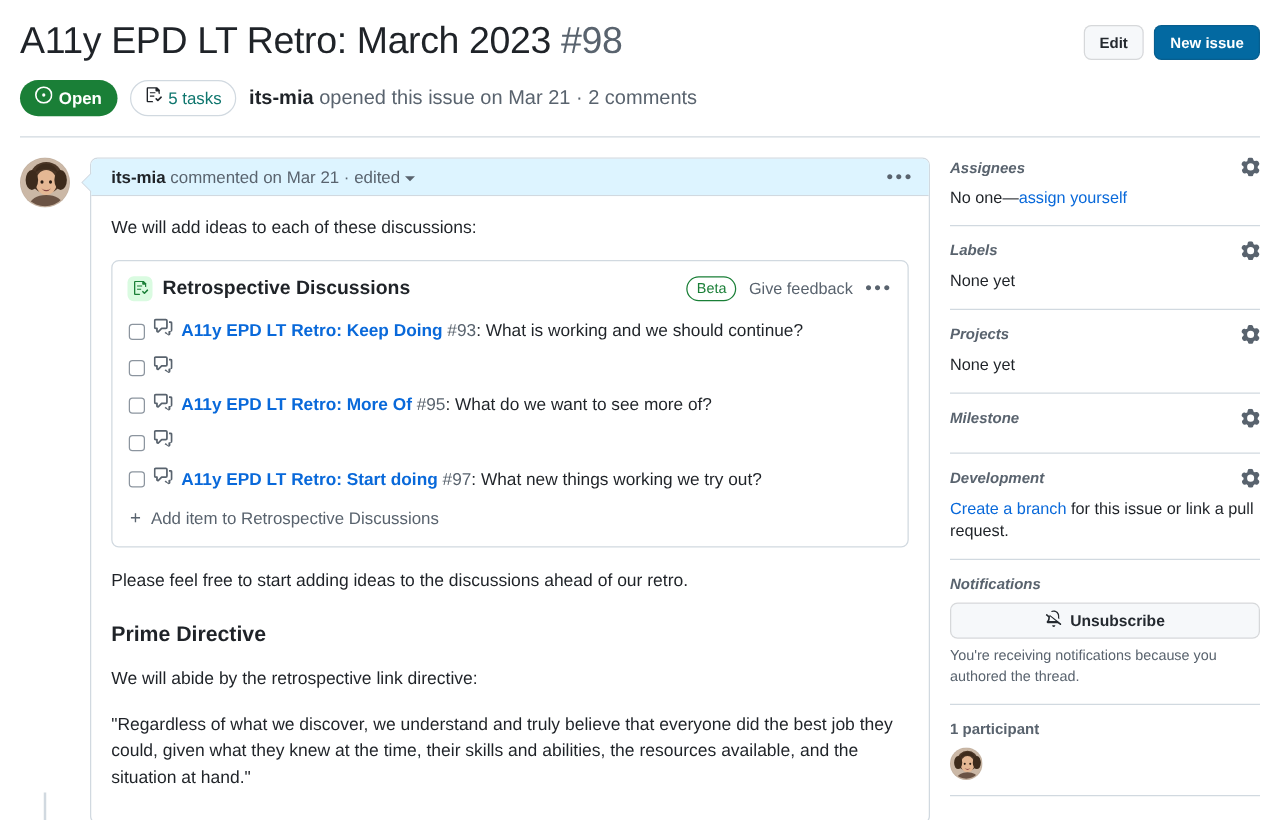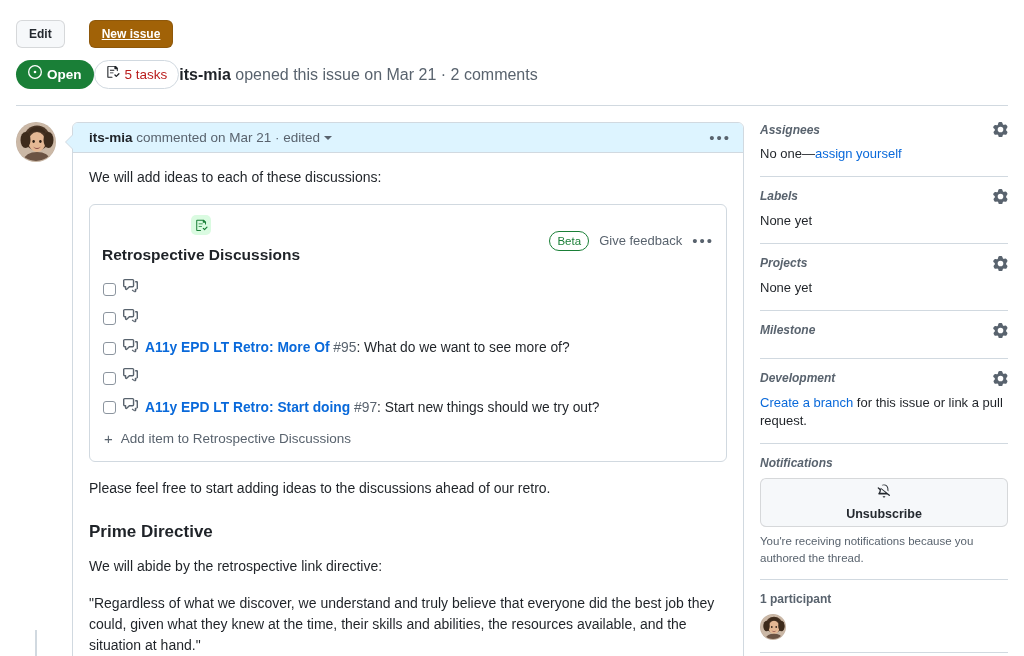--- a/index.html
+++ b/index.html
@@ -14,42 +14,41 @@
   .page { position: relative; width: 1024px; height: 656px; }
 
   
   .issue-header { padding: 14px 16px 0 16px; }
   .title-row { display: flex; align-items: flex-start; justify-content: space-between; }
   .issue-title {
     font-size: 30px; line-height: 1.27; font-weight: 400;
     letter-spacing: -0.3px; margin: 0; color: #1f2328;
   }
   .issue-number { color: #59636e; font-weight: 400; }
-  .header-actions { display: flex; gap: 24px; align-items: center; padding-top: 6px; }
+  .header-actions { display: flex; gap: 8px; align-items: center; padding-top: 6px; }
   .btn {
     font-size: 12px; font-weight: bold; line-height: 20px;
     padding: 3px 12px; border-radius: 6px; cursor: pointer;
     border: 1px solid rgba(31,35,40,0.15);
     background: #f6f8fa; color: #24292f; white-space: nowrap;
   }
   .btn-primary {
-    background: #a16207; border: 1px solid rgba(31,35,40,0.15);
+    background: #0369a1; border: 1px solid rgba(31,35,40,0.15);
     color: #ffffff;
-    text-decoration: underline;
-  }
-
-  .meta-row { display: flex; align-items: center; gap: 0; margin-top: 12px; padding-bottom: 16px; }
+  }
+
+  .meta-row { display: flex; align-items: center; gap: 10px; margin-top: 12px; padding-bottom: 16px; }
   .state-badge {
     display: inline-flex; align-items: center; gap: 5px;
     background: #1a7f37; color: #fff; border-radius: 2em;
     font-size: 13.5px; font-weight: bold; padding: 5px 12px; line-height: 18px;
   }
   .tasks-badge {
     display: inline-flex; align-items: center; gap: 5px;
-    border: 1px solid #d1d9e0; color: #b91c1c; border-radius: 2em;
+    border: 1px solid #d1d9e0; color: #0f766e; border-radius: 2em;
     font-size: 13.5px; padding: 4px 11px; line-height: 18px; background:#fff;
   }
   .meta-text { font-size: 16px; color: #59636e; }
   .meta-text b { color: #1f2328; font-weight: bold; }
   .header-rule { border: 0; border-top: 1px solid #d1d9e0; margin: 0 16px; }
 
   
   .content { display: flex; padding: 16px 16px 0 16px; gap: 0; }
   .main-col { width: 728px; position: relative; }
   .side-col { width: 264px; padding-left: 16px; }
@@ -94,21 +93,21 @@
   a.link { color: #0969da; text-decoration: none; }
   h3.prime { font-size: 17px; font-weight: bold; margin: 22px 0 14px 0; line-height: 1.25; }
   .quote-block { margin: 0 0 6px 0; }
 
   
   .tasklist {
     border: 1px solid #d1d9e0; border-radius: 6px; margin: 0 0 16px 0;
     background: #fff; overflow: hidden;
   }
   .tl-head { display: flex; align-items: center; justify-content: space-between; padding: 10px 12px 8px 12px; }
-  .tl-head-left { display: flex; align-items: center; gap: 8px; flex-direction: column; }
+  .tl-head-left { display: flex; align-items: center; gap: 8px; }
   .tl-icon-box {
     width: 20px; height: 20px; border-radius: 5px; background: #dafbe1;
     display: flex; align-items: center; justify-content: center; flex: 0 0 20px;
   }
   .tl-title { font-size: 15.5px; font-weight: bold; color: #1f2328; }
   .tl-head-right { display: flex; align-items: center; gap: 10px; }
   .beta {
     border: 1px solid #1a7f37; color: #1a7f37; border-radius: 2em;
     font-size: 11.5px; padding: 1px 7px; line-height: 16px; font-weight: 400;
   }
@@ -138,33 +137,36 @@
   .side-sec { padding: 0 0 12px 0; border-bottom: 1px solid #d1d9e0; margin-bottom: 12px; }
   .side-head { display: flex; align-items: center; justify-content: space-between; margin-bottom: 8px; font-style: italic; }
   .side-title { font-size: 12px; font-weight: bold; color: #59636e; }
   .side-val { font-size: 13px; color: #1f2328; line-height: 1.45; }
   .gear { cursor: pointer; line-height: 0; }
   .unsub-btn {
     width: 100%; display: flex; align-items: center; justify-content: center; gap: 6px;
     border: 1px solid rgba(31,35,40,0.15); border-radius: 6px; background: #f6f8fa;
     font-size: 12.5px; font-weight: bold; color: #24292f; padding: 5px 10px; cursor: pointer;
     margin-bottom: 6px;
-    flex-direction: column;
   }
   .notif-desc { font-size: 11.5px; color: #59636e; line-height: 1.45; }
   .participants { display: flex; gap: 4px; margin-top: 8px; }
   .p-avatar { width: 26px; height: 26px; border-radius: 50%; overflow:hidden; border: 1px solid rgba(31,35,40,0.10); background:#d8c3b0; }
 </style>
 </head>
 <body>
 
 <div class="page">
 
   <div class="issue-header">
     <div class="title-row">
+      <h1 class="issue-title">
+        <span>A11y EPD LT Retro: March 2023</span>
+        <span class="issue-number">#98</span>
+      </h1>
       <div class="header-actions">
         <button class="btn">Edit</button>
         <button class="btn btn-primary">New issue</button>
       </div>
     </div>
 
     <div class="meta-row">
       <span class="state-badge">
         <span>
           <svg width="14" height="14" viewBox="0 0 16 16" fill="#ffffff" aria-hidden="true">
@@ -245,20 +247,21 @@
               </div>
 
               <div class="tl-items">
                 <div class="tl-item">
                   <span class="tl-check"></span>
                   <span>
                     <svg width="15" height="15" viewBox="0 0 16 16" fill="#59636e" aria-hidden="true">
                         <path d="M1.75 1h8.5c.966 0 1.75.784 1.75 1.75v5.5A1.75 1.75 0 0 1 10.25 10H7.061l-2.574 2.573A1.458 1.458 0 0 1 2 11.543V10h-.25A1.75 1.75 0 0 1 0 8.25v-5.5C0 1.784.784 1 1.75 1ZM1.5 2.75v5.5c0 .138.112.25.25.25h1a.75.75 0 0 1 .75.75v2.19l2.72-2.72a.749.749 0 0 1 .53-.22h3.5a.25.25 0 0 0 .25-.25v-5.5a.25.25 0 0 0-.25-.25h-8.5a.25.25 0 0 0-.25.25Zm13 2h-1.5v-1.5h1.5c.966 0 1.75.784 1.75 1.75v5.5a1.75 1.75 0 0 1-1.75 1.75h-.25v1.543a1.458 1.458 0 0 1-2.487 1.03L9.22 13.28l1.06-1.06 2.22 2.22v-2.19a.75.75 0 0 1 .75-.75h1a.25.25 0 0 0 .25-.25v-5.5a.25.25 0 0 0-.25-.25Z"></path>
                       </svg>
                   </span>
+                  <span><a href="#">A11y EPD LT Retro: Keep Doing</a> <span class="tl-num">#93</span><span class="tl-rest">: What is working and we should continue?</span></span>
                 </div>
                 <div class="tl-item">
                   <span class="tl-check"></span>
                   <span>
                     <svg width="15" height="15" viewBox="0 0 16 16" fill="#59636e" aria-hidden="true">
                         <path d="M1.75 1h8.5c.966 0 1.75.784 1.75 1.75v5.5A1.75 1.75 0 0 1 10.25 10H7.061l-2.574 2.573A1.458 1.458 0 0 1 2 11.543V10h-.25A1.75 1.75 0 0 1 0 8.25v-5.5C0 1.784.784 1 1.75 1ZM1.5 2.75v5.5c0 .138.112.25.25.25h1a.75.75 0 0 1 .75.75v2.19l2.72-2.72a.749.749 0 0 1 .53-.22h3.5a.25.25 0 0 0 .25-.25v-5.5a.25.25 0 0 0-.25-.25h-8.5a.25.25 0 0 0-.25.25Zm13 2h-1.5v-1.5h1.5c.966 0 1.75.784 1.75 1.75v5.5a1.75 1.75 0 0 1-1.75 1.75h-.25v1.543a1.458 1.458 0 0 1-2.487 1.03L9.22 13.28l1.06-1.06 2.22 2.22v-2.19a.75.75 0 0 1 .75-.75h1a.25.25 0 0 0 .25-.25v-5.5a.25.25 0 0 0-.25-.25Z"></path>
                       </svg>
                   </span>
                 </div>
                 <div class="tl-item">
@@ -278,21 +281,21 @@
                       </svg>
                   </span>
                 </div>
                 <div class="tl-item">
                   <span class="tl-check"></span>
                   <span>
                     <svg width="15" height="15" viewBox="0 0 16 16" fill="#59636e" aria-hidden="true">
                         <path d="M1.75 1h8.5c.966 0 1.75.784 1.75 1.75v5.5A1.75 1.75 0 0 1 10.25 10H7.061l-2.574 2.573A1.458 1.458 0 0 1 2 11.543V10h-.25A1.75 1.75 0 0 1 0 8.25v-5.5C0 1.784.784 1 1.75 1ZM1.5 2.75v5.5c0 .138.112.25.25.25h1a.75.75 0 0 1 .75.75v2.19l2.72-2.72a.749.749 0 0 1 .53-.22h3.5a.25.25 0 0 0 .25-.25v-5.5a.25.25 0 0 0-.25-.25h-8.5a.25.25 0 0 0-.25.25Zm13 2h-1.5v-1.5h1.5c.966 0 1.75.784 1.75 1.75v5.5a1.75 1.75 0 0 1-1.75 1.75h-.25v1.543a1.458 1.458 0 0 1-2.487 1.03L9.22 13.28l1.06-1.06 2.22 2.22v-2.19a.75.75 0 0 1 .75-.75h1a.25.25 0 0 0 .25-.25v-5.5a.25.25 0 0 0-.25-.25Z"></path>
                       </svg>
                   </span>
-                  <span><a href="#">A11y EPD LT Retro: Start doing</a> <span class="tl-num">#97</span><span class="tl-rest">: Start new things should we try out?</span></span>
+                  <span><a href="#">A11y EPD LT Retro: Start doing</a> <span class="tl-num">#97</span><span class="tl-rest">: What new things working we try out?</span></span>
                 </div>
 
                 <div class="tl-add">
                   <span class="plus">+</span>
                   <span>Add item to Retrospective Discussions</span>
                 </div>
               </div>
             </div>
 
             <p>Please feel free to start adding ideas to the discussions ahead of our retro.</p>

